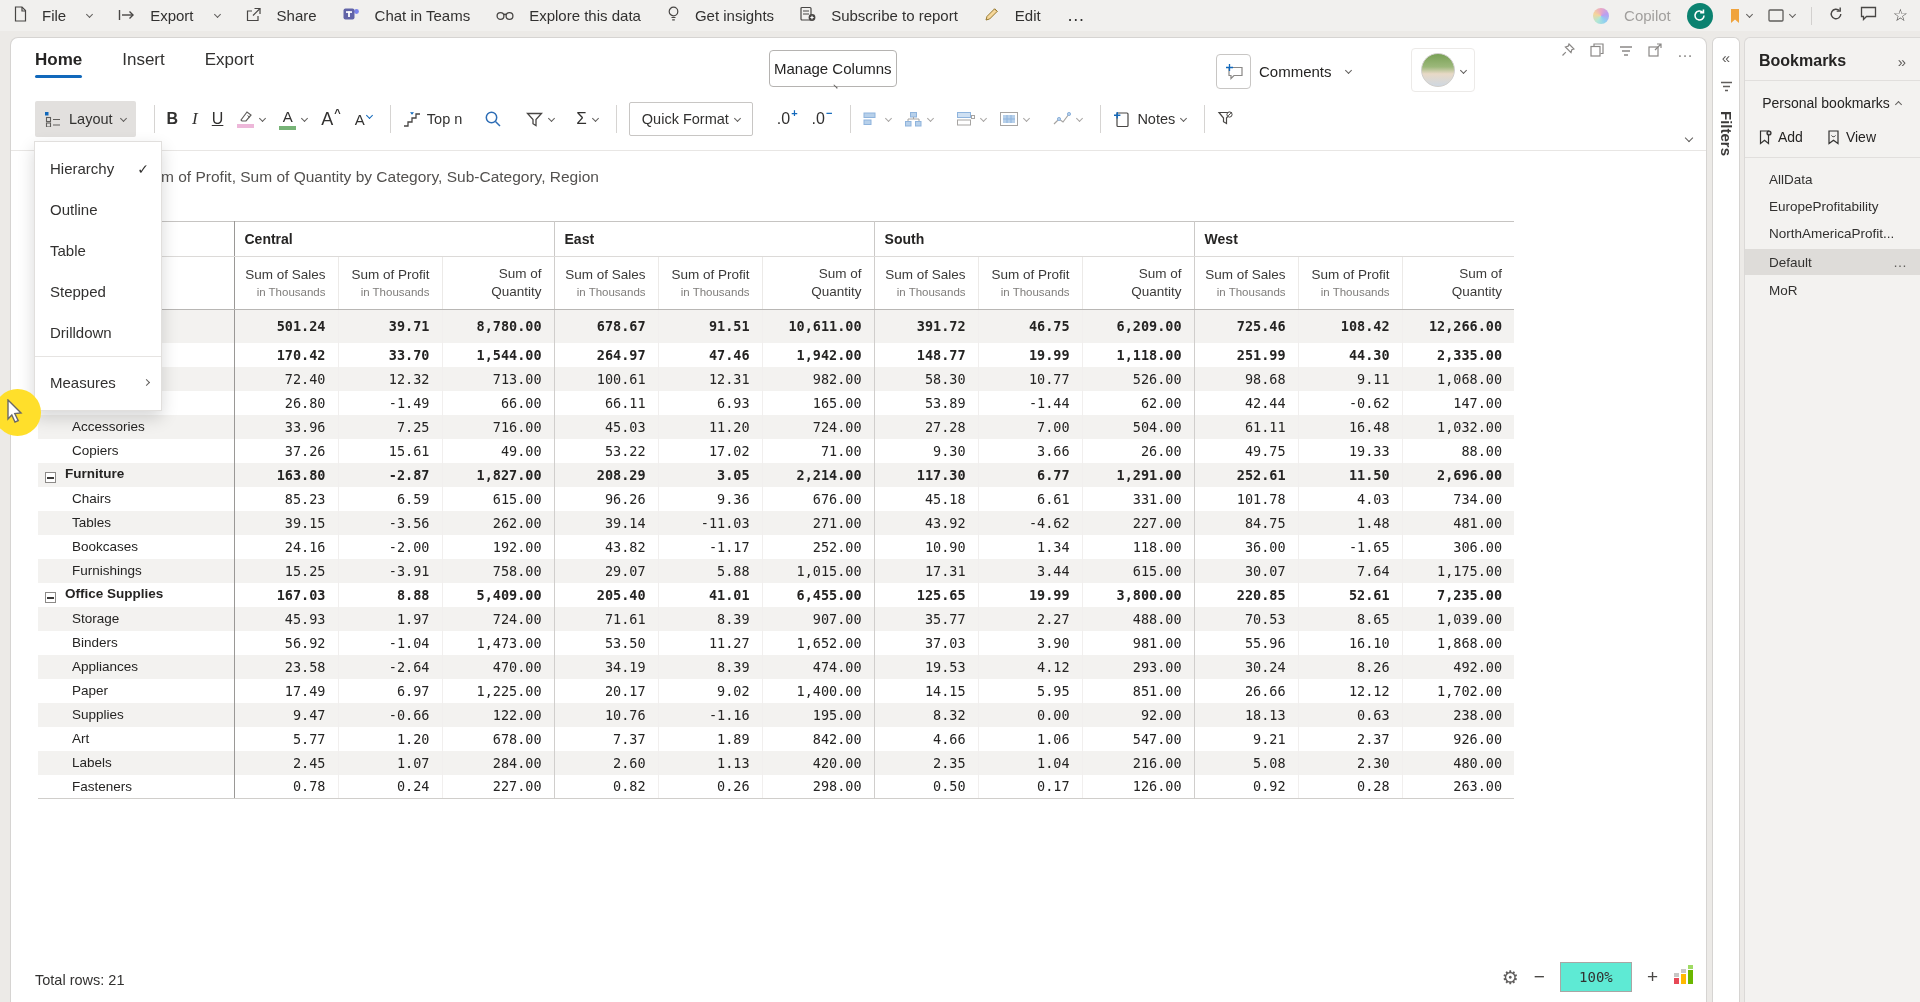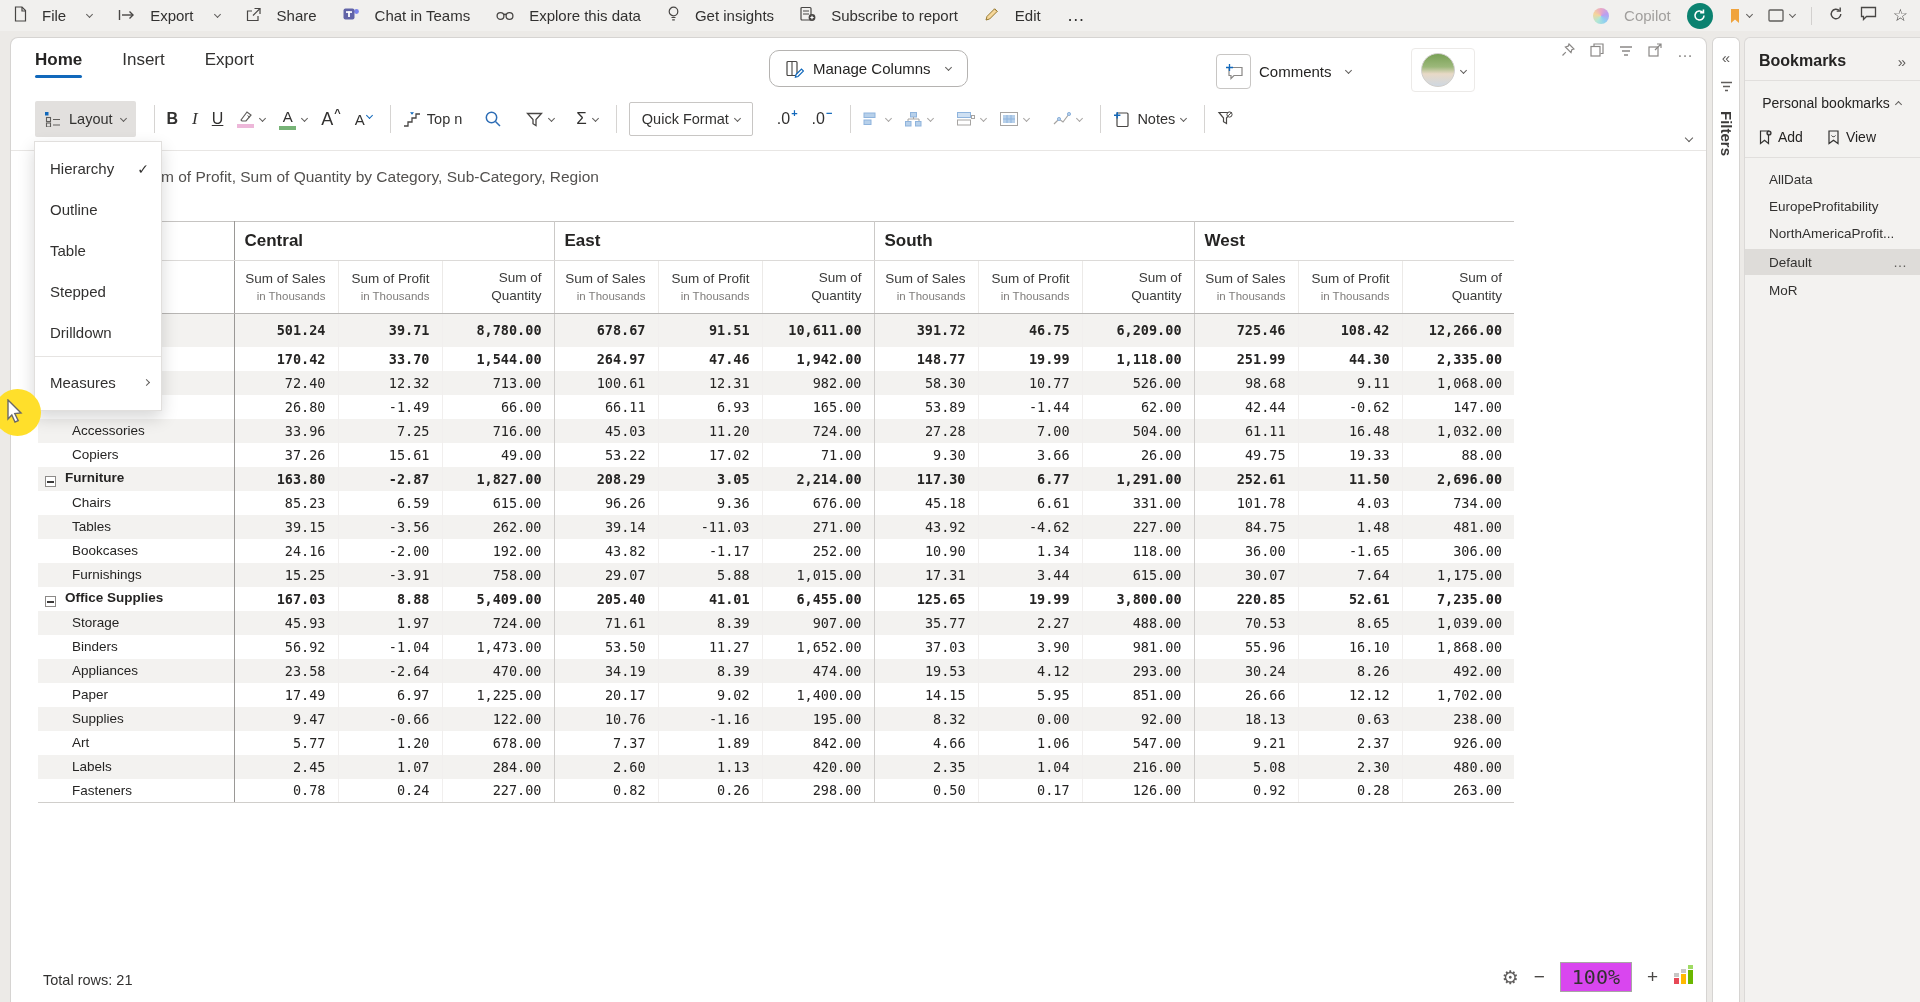--- a/index.html
+++ b/index.html
@@ -25,21 +25,21 @@
 
   
   .card { position:absolute; left:10px; top:37px; width:1697px; height:965px; background:#fff; border:1px solid #d6d4d2; border-bottom:none; border-radius:8px 8px 0 0; }
 
   .ribbon { position:absolute; left:0; top:0; width:100%; height:113px; border-bottom:1px solid #e8e6e4; }
   .tabs { position:absolute; left:24px; top:4px; display:flex; gap:40px;margin-top:8px; }
   .tab { font-size:17px; color:#323130; padding-bottom:8px; position:relative; cursor:default; }
   .tab.active { font-weight:700; color:#252423; }
   .tab.active::after { content:""; position:absolute; left:0; right:0; bottom:0; height:3px; background:#1168bb; border-radius:2px; }
 
-  .mng-btn { position:absolute; left:758px; top:12px; height:37px; border:1px solid #b5b3b1; border-radius:10px; background:#fff; display:flex; align-items:center; padding:0 16px; gap:9px; font-size:15px; color:#252423; }
+  .mng-btn { position:absolute; left:758px; top:12px; height:37px; border:1px solid #b5b3b1; border-radius:4px; background:#fff; display:flex; align-items:center; padding:0 4px; gap:9px; font-size:15px; color:#252423;flex-direction:column; }
 
   .ribbon-mini { position:absolute; right:12px; top:5px; display:flex; align-items:center; gap:15px; color:#8a8886; }
   .cmt-btn { position:absolute; left:1205px; top:16px; display:flex; align-items:center; gap:8px; }
   .cmt-ic { width:35px; height:35px; border:1px solid #c8c6c4; border-radius:4px; display:flex; align-items:center; justify-content:center; background:#fff; }
   .cmt-lbl { font-size:15px; color:#252423; }
   .avatar-btn { position:absolute; left:1400px; top:10px; width:64px; height:44px; background:#fff; border:1px solid #eceae8; border-radius:4px; display:flex; align-items:center; justify-content:center; gap:6px; }
   .avatar { width:34px; height:34px; border-radius:50%; background:linear-gradient(180deg,#78a055 0%, #9cb87a 40%, #e8d9c6 62%, #cfd8e2 100%); border:1px solid #d0cecb; }
 
   
   .tools { position:absolute; left:24px; top:61px; height:40px; display:flex; align-items:center; }
@@ -64,42 +64,42 @@
   .canvas { position:absolute; left:0; top:114px; right:0; bottom:0; background:#fff; border-radius:0 0 0 0; }
   .vtitle { position:absolute; left:150px; top:16px; font-size:15.5px; color:#53514f; }
 
   
   .tablewrap { position:absolute; left:27px; top:69px; }
   table { border-collapse:collapse; table-layout:fixed; width:1476px; border-top:1px solid #c6c4c2; }
   th, td { overflow:hidden; }
   th.corner, th.corner2 { border-right:1px solid #9a9896; }
   th.corner { border-bottom:1px solid #dcdad8; }
   th.corner2 { border-bottom:1px solid #b8b6b4; }
-  th.region { text-align:left; font-size:17px; font-weight:700; color:#252423; padding:9px 0 9px 10px; border-bottom:1px solid #dcdad8; border-left:1px solid #cbc9c7; }
+  th.region { text-align:left; font-size:14px; font-weight:700; color:#252423; padding:9px 0 9px 10px; border-bottom:1px solid #dcdad8; border-left:1px solid #cbc9c7; }
   th.measure { vertical-align:bottom; text-align:right; padding:8px 12px 9px 0; border-left:1px solid #eceae8; border-bottom:1px solid #b8b6b4; font-weight:400; }
   th.measure.grp-start, td.grp-start { border-left:1px solid #d0cecc; }
   .mt { font-size:13.5px; color:#3b3a39; line-height:1.3; white-space:pre-line; }
   .ms { font-size:11.5px; color:#7f7d7b; line-height:1.4; }
   tbody td { height:24px; text-align:right; padding:0 12px 0 0; font-family:"DejaVu Sans Mono", monospace; font-size:13.5px; color:#252423; border-left:1px solid #f1efee; }
   tbody tr:nth-child(odd) { background:#f3f2f0; }
   tbody tr.r0 td { height:33px; }
   tbody tr.rb td { font-weight:700; }
   tbody tr:last-child td { border-bottom:1px solid #d0cecb; }
   td.lbl { font-family:"Liberation Sans", sans-serif; text-align:left; border-left:none; border-right:1px solid #9a9896; padding:0; }
   .expbox { display:inline-flex; width:11px; height:11px; border:1px solid #8c8a88; align-items:center; justify-content:center; margin:0 9px 0 7px; background:#fff; vertical-align:-1px; }
   .expbox i { width:7px; height:2px; background:#3b3a39; display:block; }
   .cat-label { font-weight:700; }
   .sub-label { padding-left:34px; display:inline-block; }
 
   
-  .statusbar-left { position:absolute; left:32px; bottom:14px; font-size:14.5px; color:#323130; }
+  .statusbar-left { position:absolute; left:24px; bottom:14px; font-size:14.5px; color:#323130; }
   .zoomctl { position:absolute; right:12px; bottom:10px; display:flex; align-items:center; gap:15px; }
   .gear { font-size:19px; color:#5f5d5c; line-height:1; }
   .zsign { font-size:19px; color:#4a4846; }
-  .zbox { width:72px; height:30px; border:1px solid #a8a6a4; display:flex; align-items:center; justify-content:center; font-family:"DejaVu Sans Mono", monospace; font-size:20px; color:#323130; background:#d946ef; }
+  .zbox { width:72px; height:30px; border:1px solid #a8a6a4; display:flex; align-items:center; justify-content:center; font-family:"DejaVu Sans Mono", monospace; font-size:14px; color:#323130; background:#5eead4; }
 
   
   .menu { position:absolute; left:34px; top:141px; width:128px; background:#fff; border:1px solid #e1dfdd; box-shadow:0 7px 16px rgba(0,0,0,.16); padding:6px 0; z-index:40; }
   .mi { height:41px; display:flex; align-items:center; justify-content:space-between; padding:0 12px 0 15px; font-size:15px; color:#323130; }
   .mi .ck { color:#323130; font-size:14px; }
   .msep { height:1px; background:#e6e4e2; margin:3px 0; }
 
   
   .cursor-hl { position:absolute; left:-6px; top:389px; width:47px; height:47px; border-radius:50%; background:#ffdf2b; z-index:60; }
   .cursor-ar { position:absolute; left:5px; top:399px; z-index:61; }

